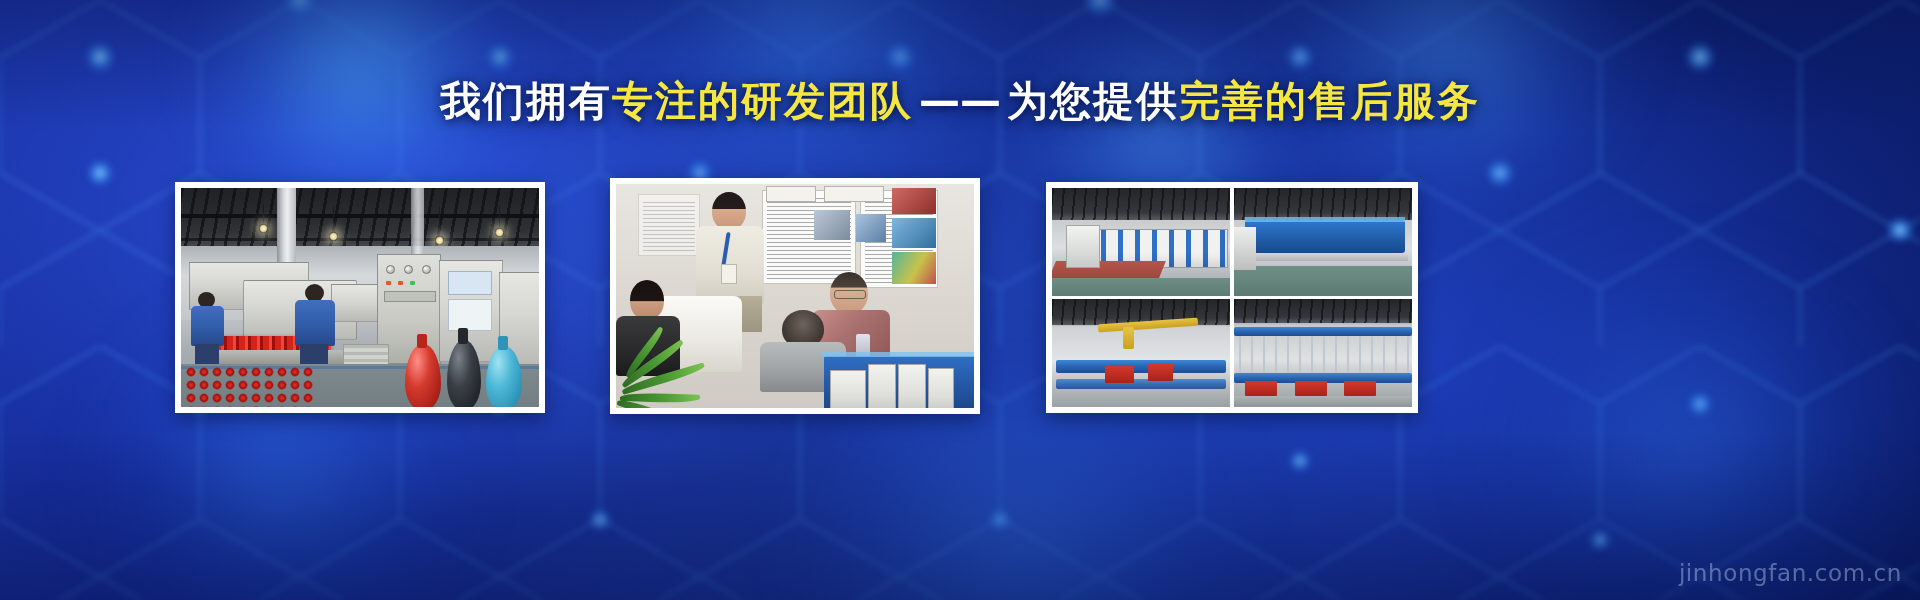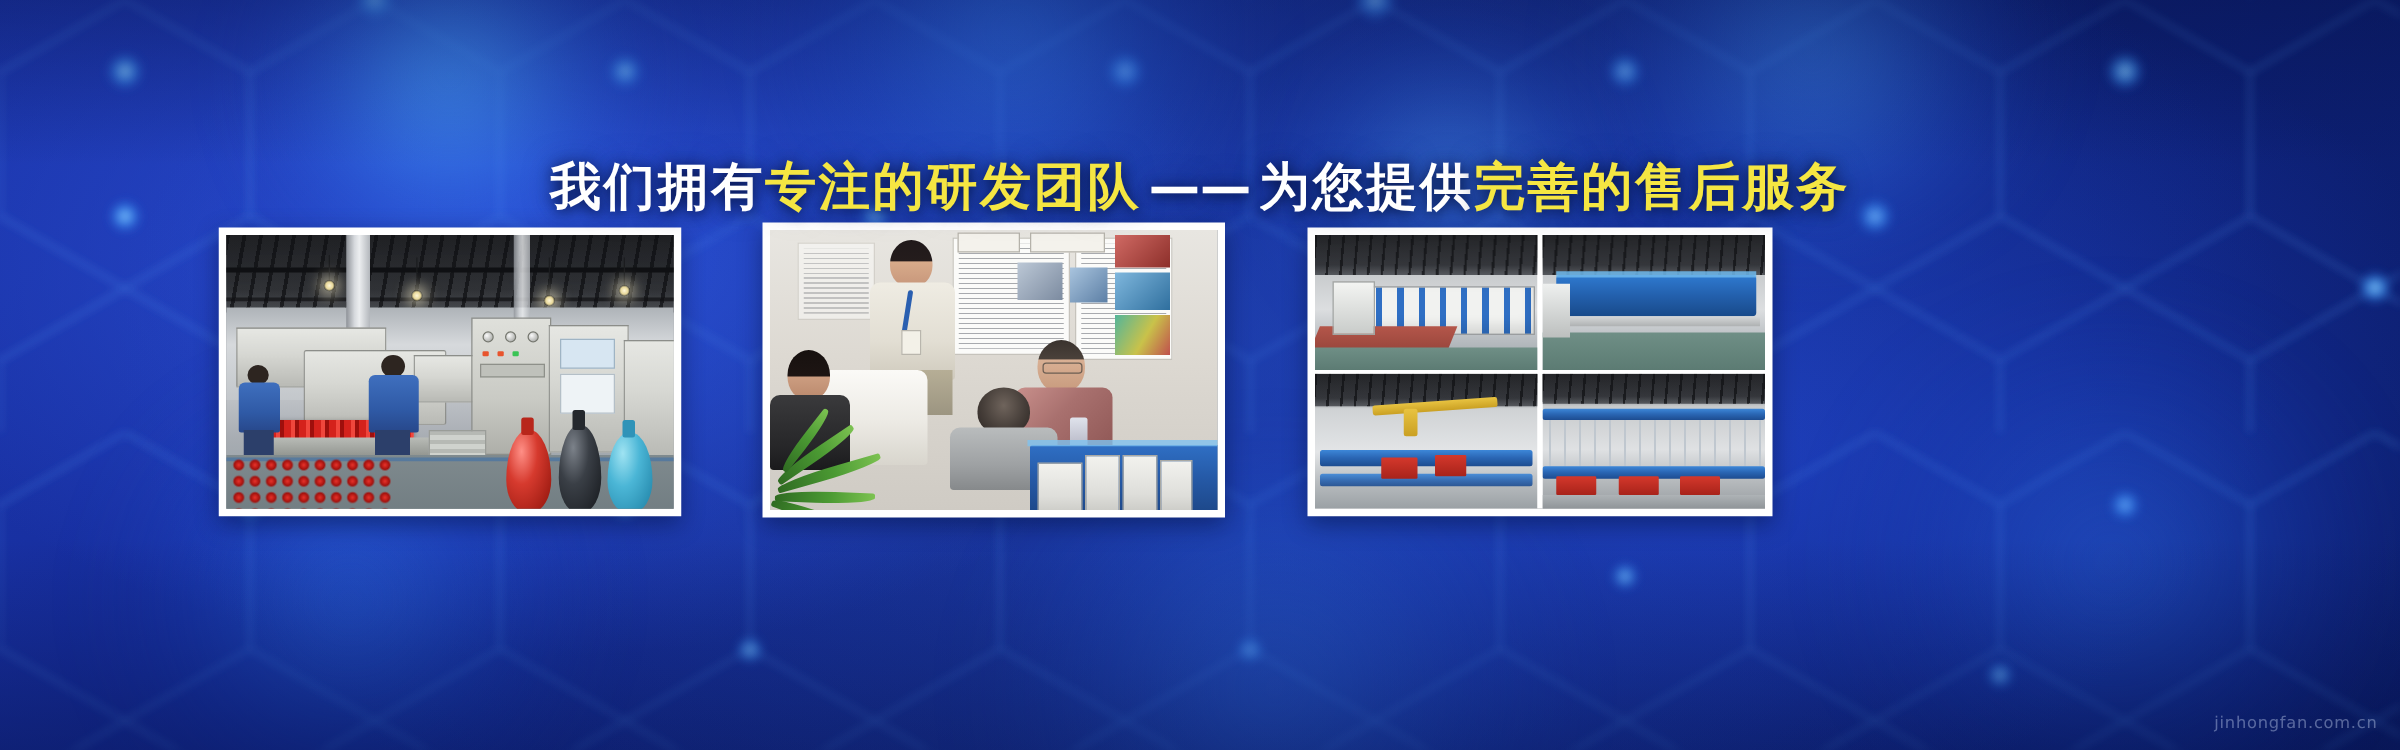--- a/index.html
+++ b/index.html
@@ -68,21 +68,20 @@
     z-index: 6;
   }
   .headline {
     display: inline-block;
     font-size: 41px;
     font-weight: 700;
     letter-spacing: 2px;
     line-height: 1.15;
     white-space: nowrap;
     text-shadow: 0 2px 10px rgba(2,10,50,0.85), 0 0 22px rgba(10,30,90,0.6);
-    margin-top: 48px;
   }
   .seg-white  { color: #ffffff; }
   .seg-accent { color: #f5e642; }
   .seg-dash   { color: #ffffff; letter-spacing: 0; padding: 0 6px; }
 
   
   .photos {
     position: absolute;
     left: 0; right: 0;
     top: 182px;
@@ -305,21 +304,21 @@
     background: linear-gradient(to bottom, #d4382c 0%, #a8231a 100%);
     border-radius: 1px;
   }
 
   
   .watermark {
     position: absolute;
     right: 18px;
     bottom: 14px;
     color: rgba(215,228,255,0.38);
-    font-size: 13px;
+    font-size: 23px;
     letter-spacing: 0.6px;
     z-index: 8;
     font-family: "DejaVu Sans", "Liberation Sans", sans-serif;
     user-select: none;
   }
 </style>
 </head>
 <body>
 
 <div class="banner">

